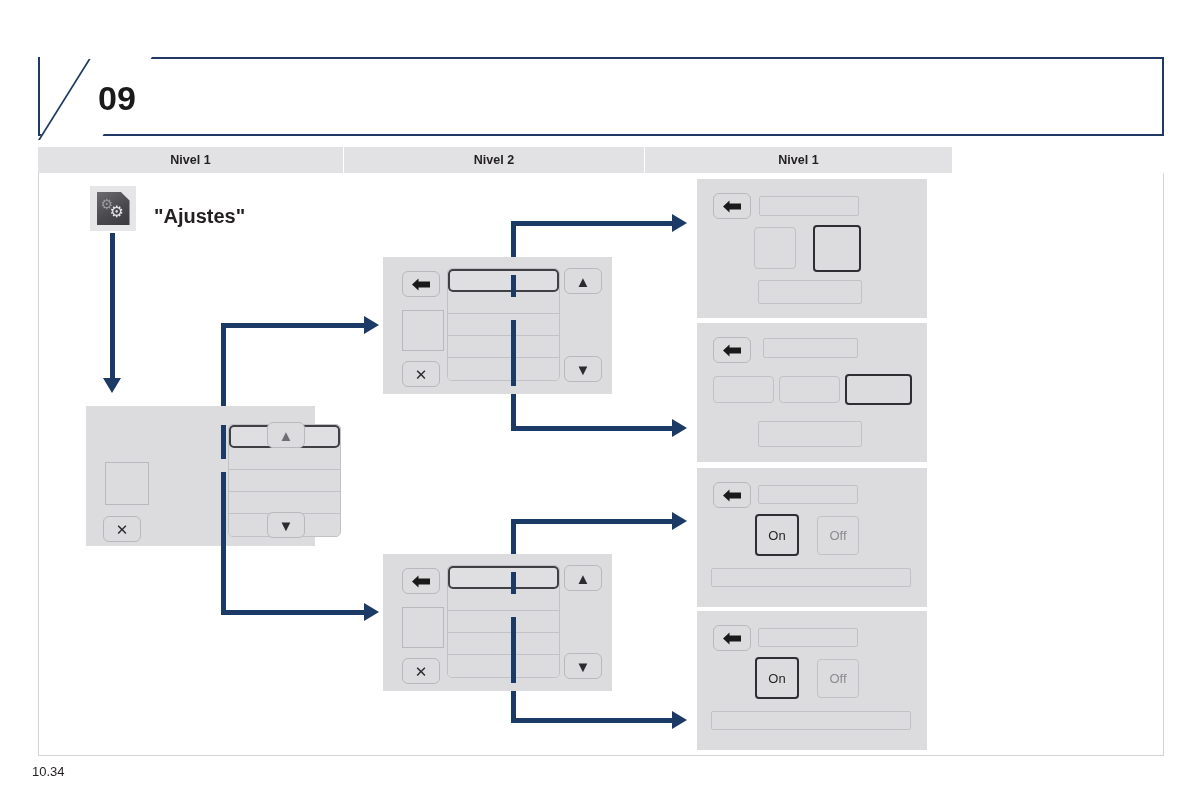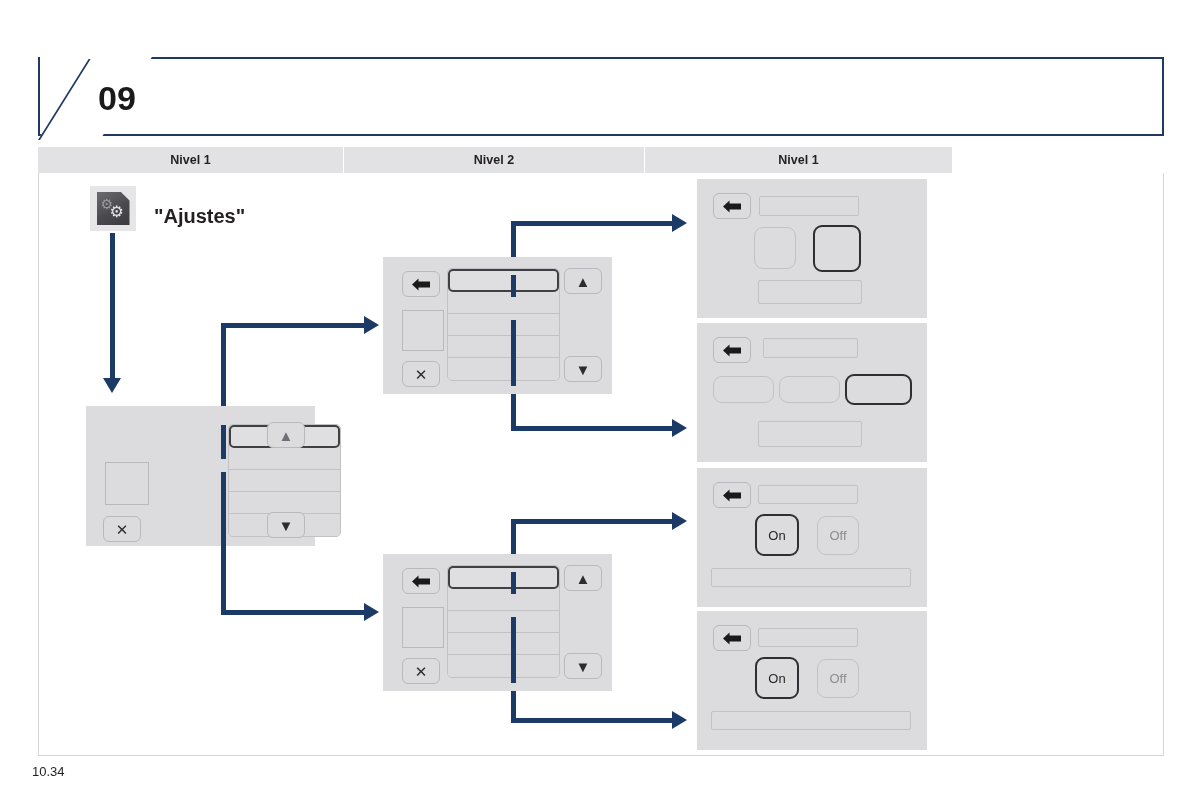--- a/index.html
+++ b/index.html
@@ -126,21 +126,21 @@
   .bar{
     position:absolute;
     border:1px solid #c2c2c6;
     border-radius:2px;
     background:#dcdcde;
     box-sizing:border-box;
   }
   .tile{
     position:absolute;
     border:1px solid #c2c2c6;
-    border-radius:9px;
+    border-radius:4px;
     background:#dcdcde;
     box-sizing:border-box;
     display:flex;align-items:center;justify-content:center;
     font-size:13px;color:#8b8b90;
   }
   .tile.selected{
     border:2px solid #2e2e33;
     color:#231f20;
   }
 

